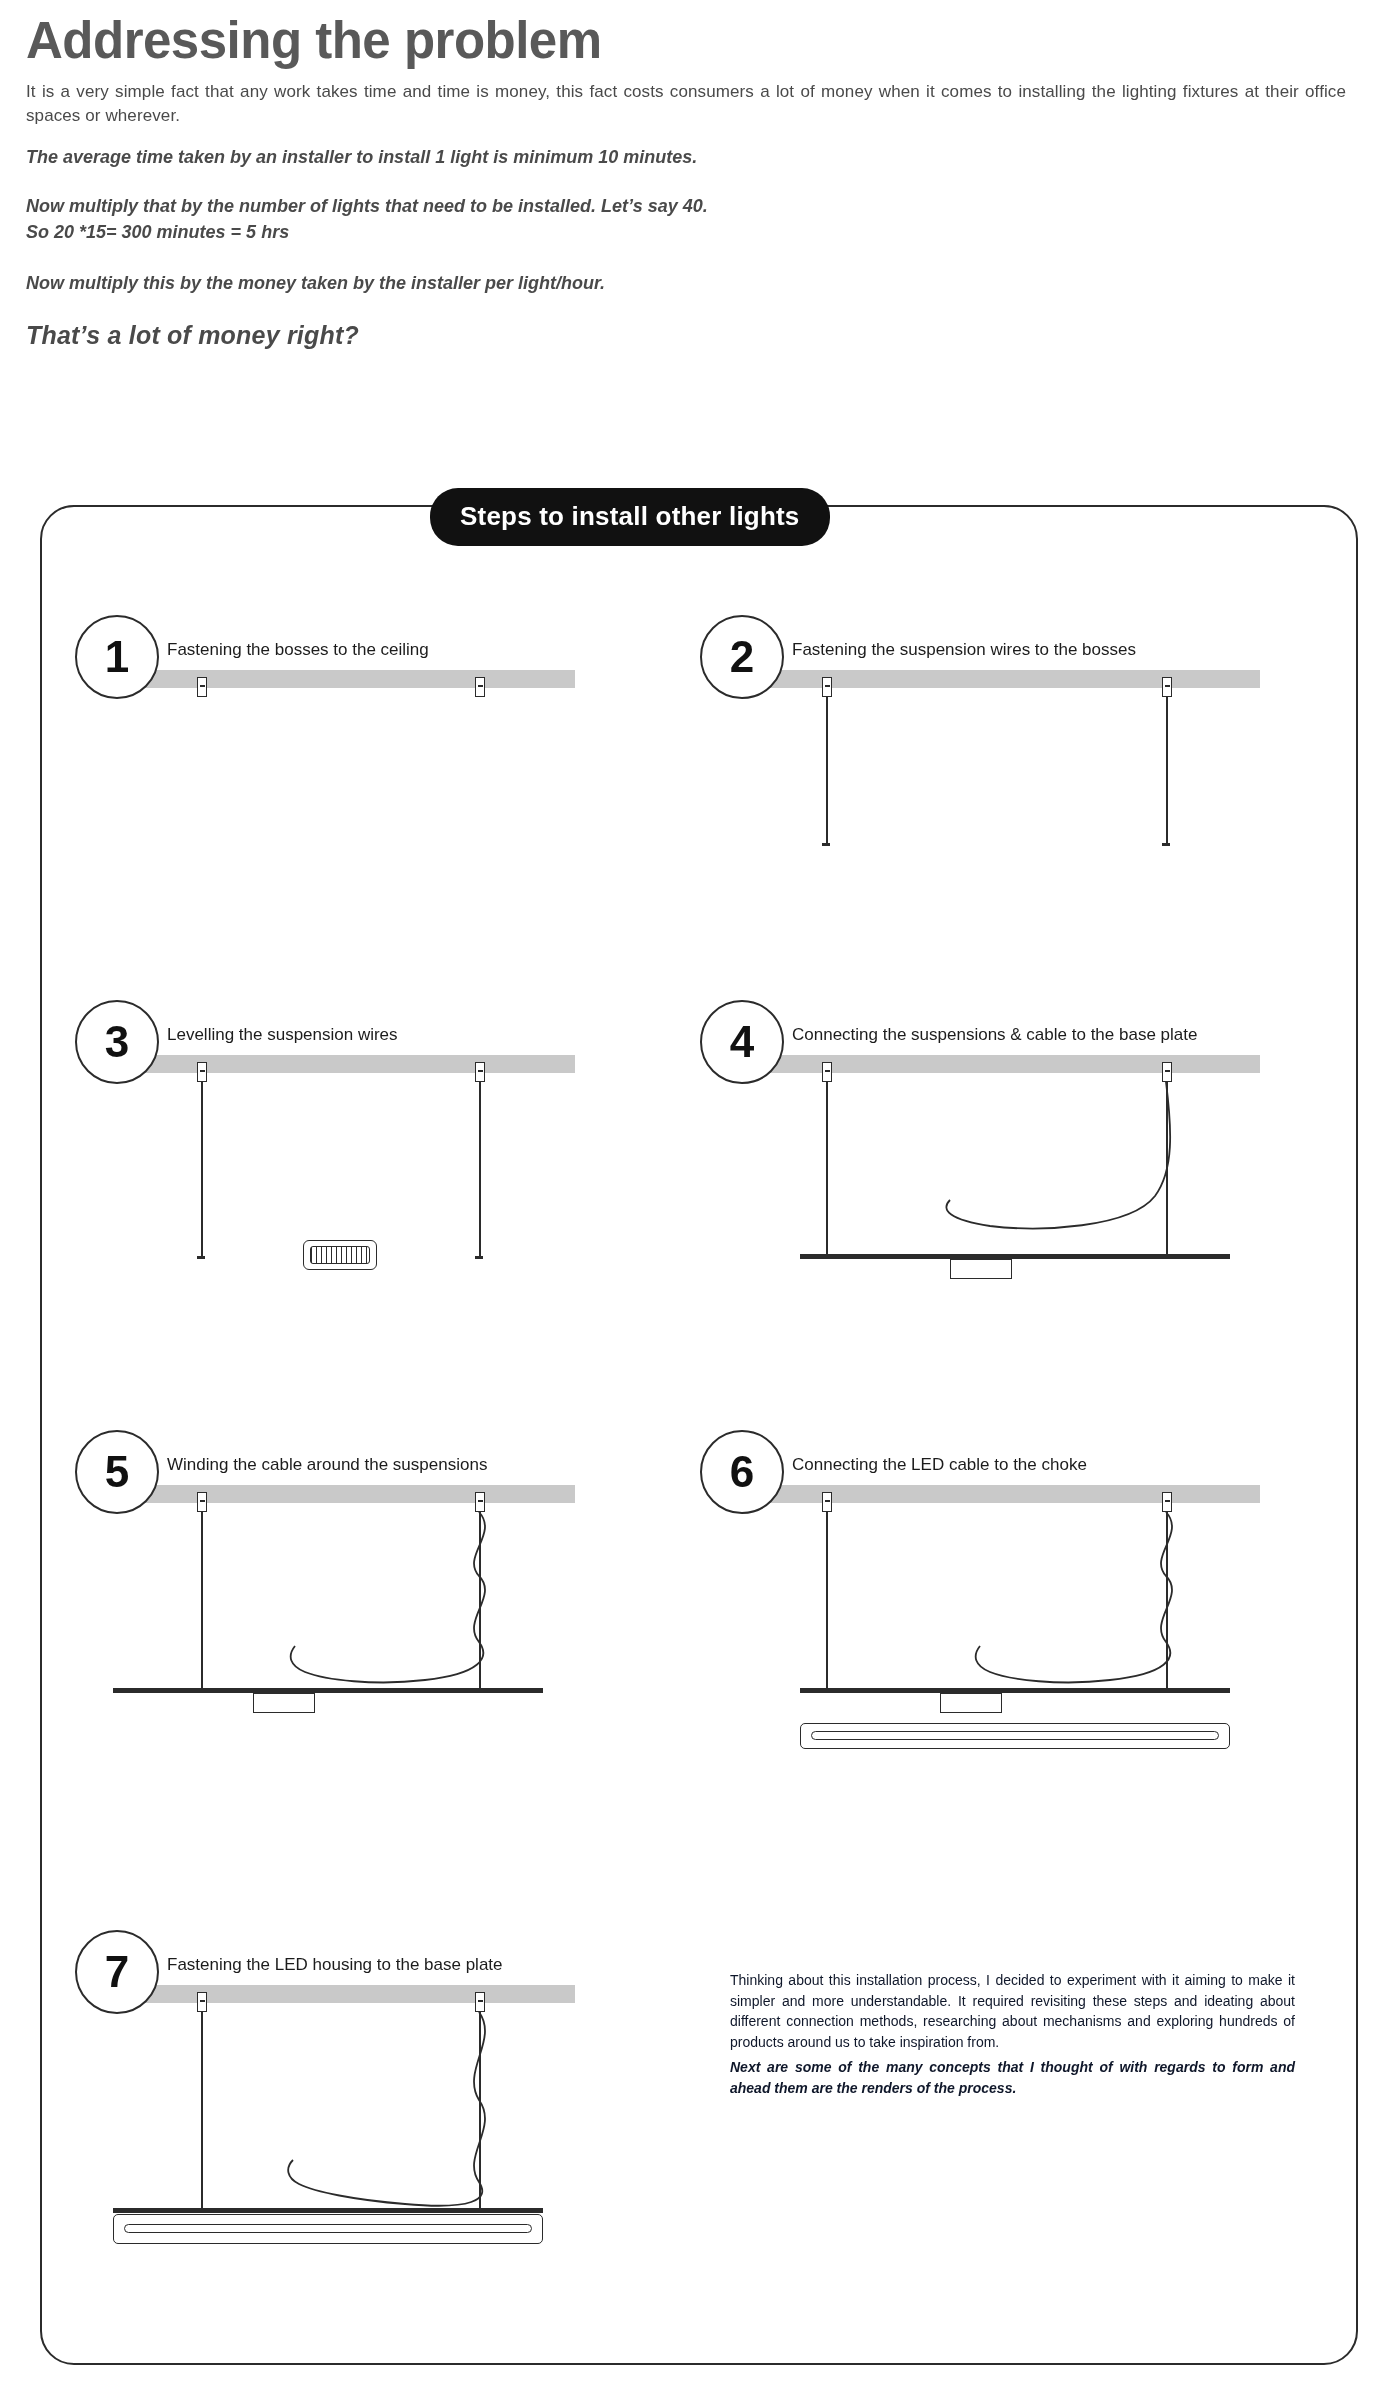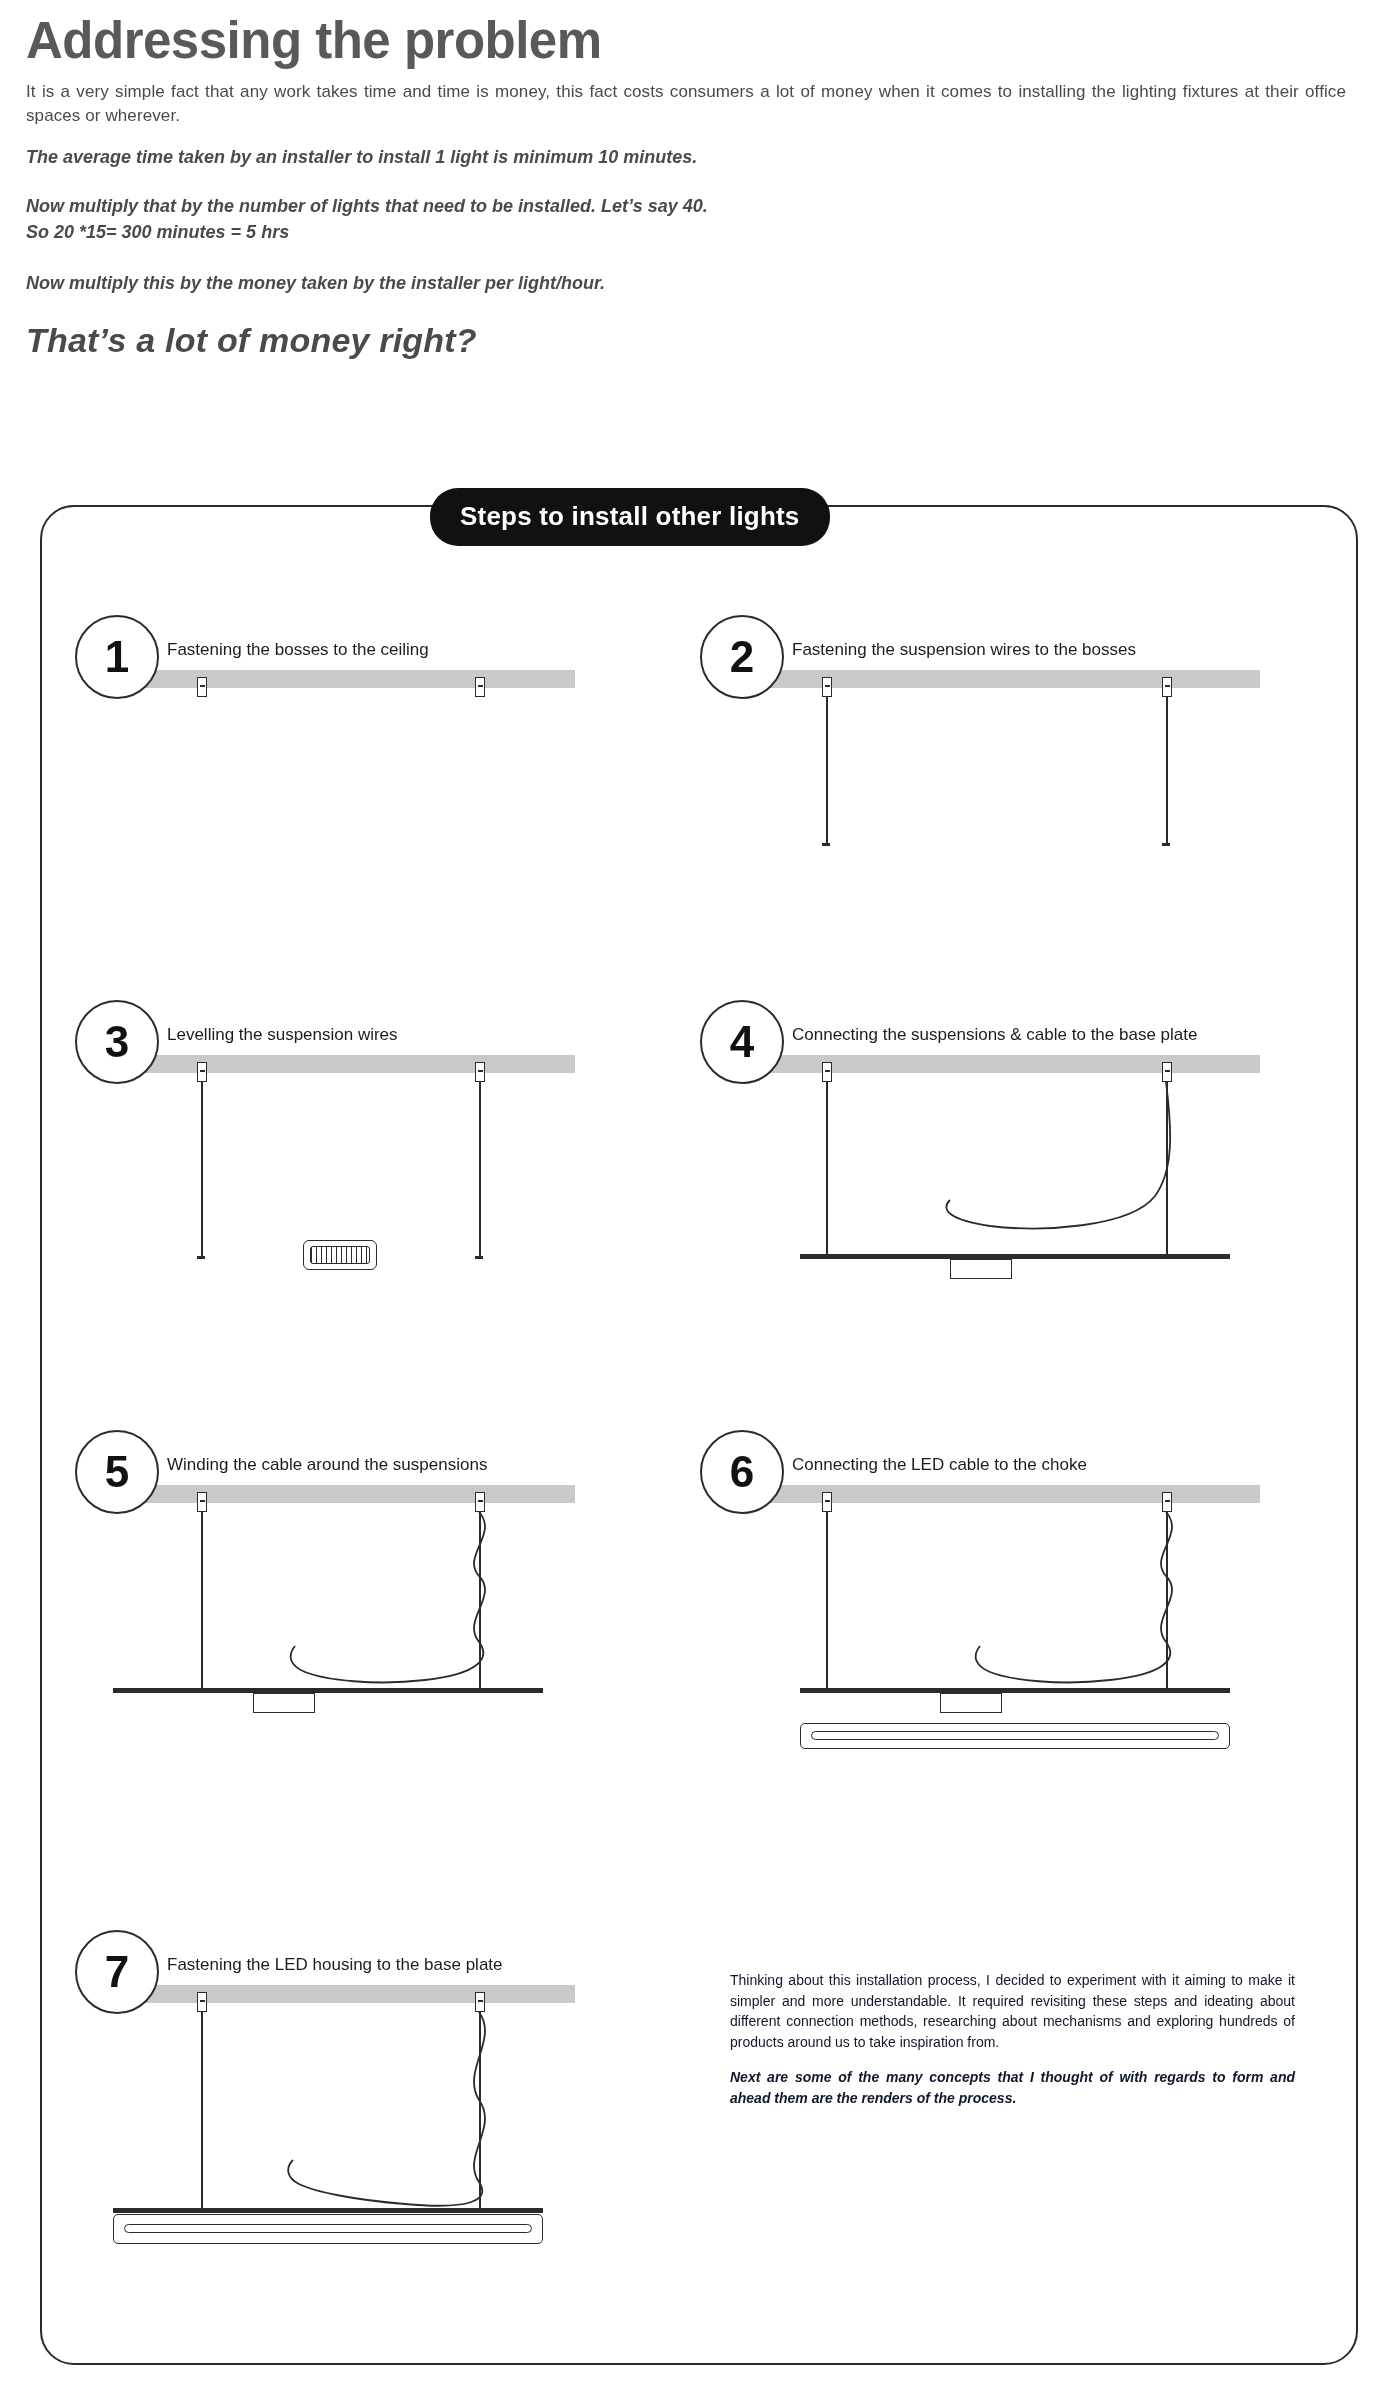--- a/index.html
+++ b/index.html
@@ -50,21 +50,21 @@
   .bold-ital {
     font-size: 18px;
     font-style: italic;
     font-weight: bold;
     color: #4a4a4a;
     margin: 0 0 24px 0;
     line-height: 1.42;
   }
   .bold-ital.two-line { margin-bottom: 26px; }
   .punch {
-    font-size: 34px;
+    font-size: 25px;
     font-style: italic;
     font-weight: bold;
     color: #4a4a4a;
     margin: 0 0 0 0;
     letter-spacing: 0.2px;
   }
 
   
   .card {
     position: absolute;
@@ -222,21 +222,21 @@
     width: 565px;
   }
   .closing p {
     margin: 0;
     font-size: 14px;
     line-height: 1.48;
     color: #0f172a;
     text-align: justify;
   }
   .closing p.emph {
-    margin-top: 14px;
+    margin-top: 4px;
     font-weight: bold;
     font-style: italic;
   }
 </style>
 </head>
 <body>
 
 <div class="page">
 
   <div class="head-wrap">

